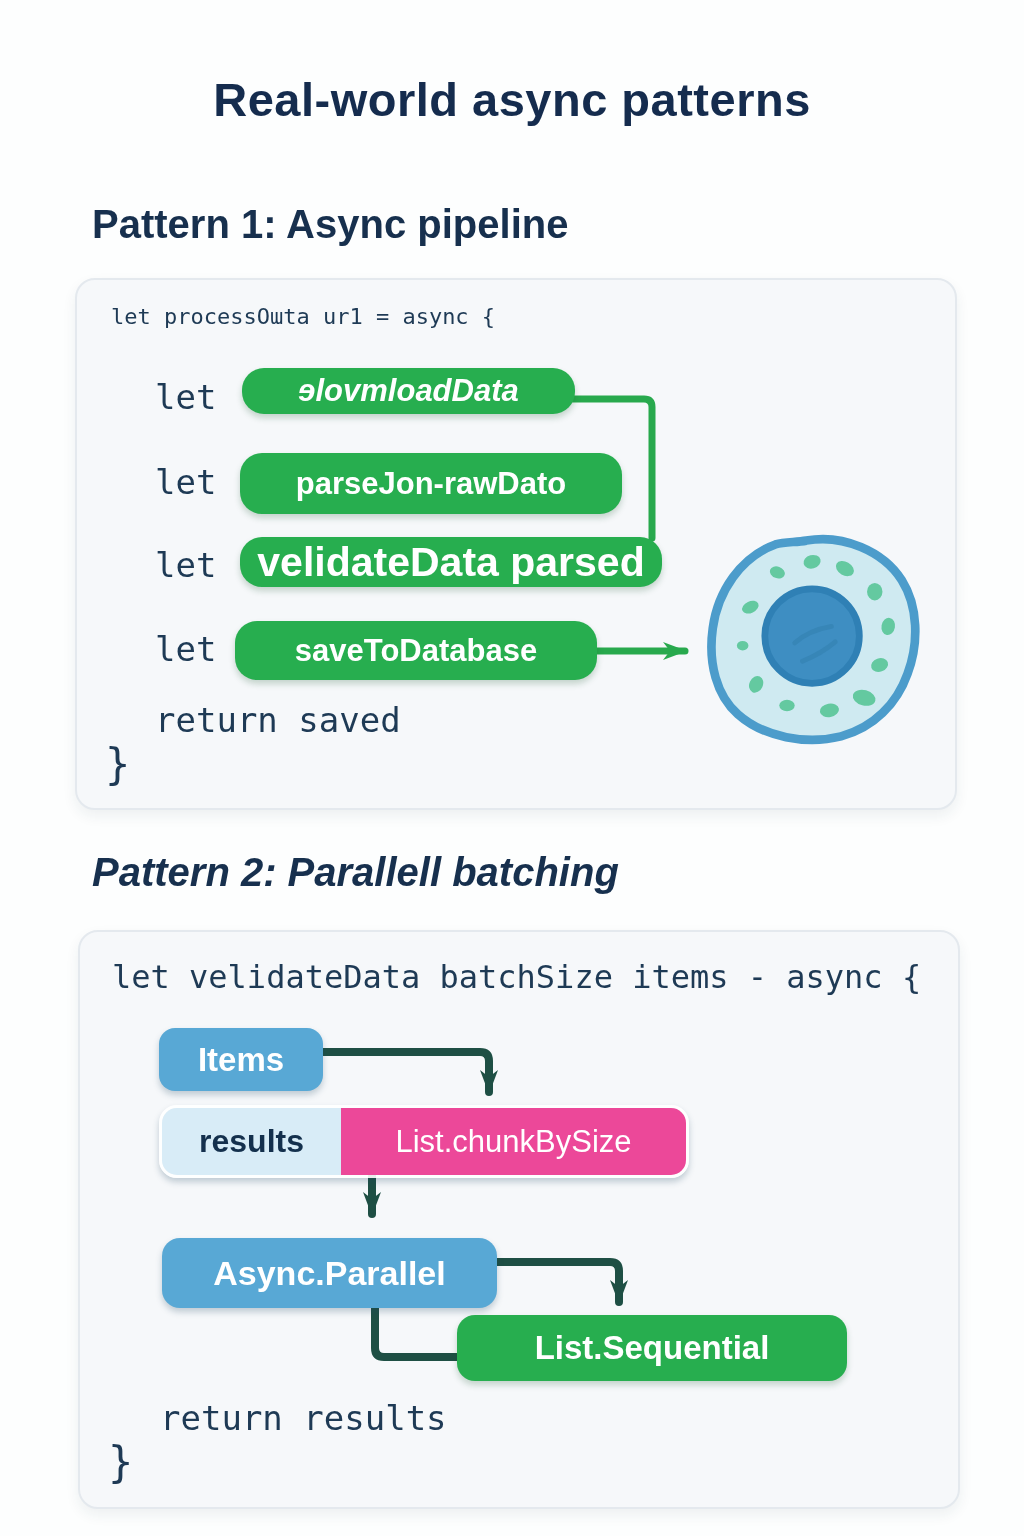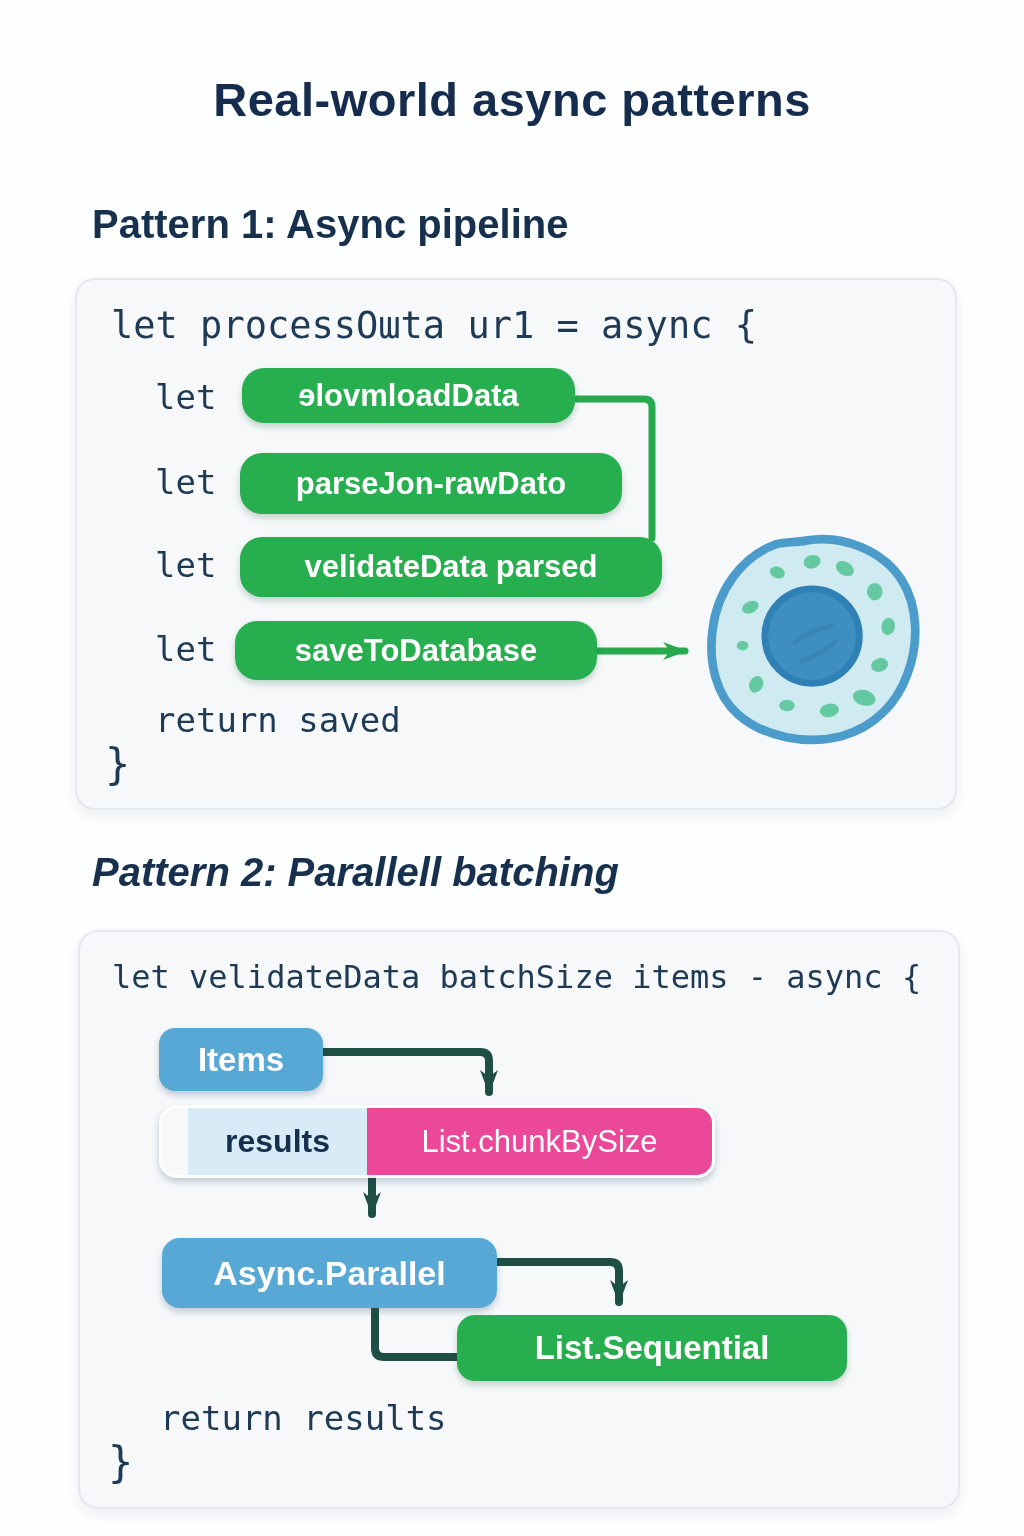--- a/index.html
+++ b/index.html
@@ -64,30 +64,30 @@
     <svg class="overlay" width="878" height="528" viewBox="0 0 878 528">
       <defs>
         <marker id="mGreen" markerUnits="userSpaceOnUse" markerWidth="26" markerHeight="24" refX="22" refY="12" orient="auto">
           <path d="M0,3 L24,12 L0,21 L7,12 Z" fill="#28a94d"></path>
         </marker>
       </defs>
       <path d="M 496 119 L 567 119 Q 575 119 575 127 L 575 258" fill="none" stroke="#28a94d" stroke-width="7" stroke-linecap="round"></path>
       <path d="M 520 371 L 608 371" fill="none" stroke="#28a94d" stroke-width="7" stroke-linecap="round" marker-end="url(#mGreen)"></path>
     </svg>
 
-    <div class="code" style="left:34px;top:24px;font-size:37px;">let processOɯta ur1 = async {</div>
+    <div class="code" style="left:34px;top:24px;font-size:22px;">let processOɯta ur1 = async {</div>
 
     <div class="code" style="left:78px;top:97px;font-size:34px;">let</div>
-    <div class="pill" style="left:165px;top:88px;width:333px;height:55px;font-size:31px;">ɘlovmloadData</div>
+    <div class="pill" style="left:165px;top:88px;width:333px;height:46px;font-size:31px;font-style:italic;">ɘlovmloadData</div>
 
     <div class="code" style="left:78px;top:182px;font-size:34px;">let</div>
     <div class="pill" style="left:163px;top:173px;width:382px;height:61px;font-size:31px;">parseJon-rawDato</div>
 
     <div class="code" style="left:78px;top:265px;font-size:34px;">let</div>
-    <div class="pill" style="left:163px;top:257px;width:422px;height:60px;font-size:31px;">velidateData parsed</div>
+    <div class="pill" style="left:163px;top:257px;width:422px;height:50px;font-size:41px;">velidateData parsed</div>
 
     <div class="code" style="left:78px;top:349px;font-size:34px;">let</div>
     <div class="pill" style="left:158px;top:341px;width:362px;height:59px;font-size:31px;">saveToDatabase</div>
 
     <div class="code" style="left:78px;top:420px;font-size:34px;">return saved</div>
     <div class="code" style="left:28px;top:460px;font-size:42px;">}</div>
 
     <svg style="position:absolute;left:629px;top:250px;" width="216" height="216" viewBox="-112 -112 224 224">
       <path d="M -8,-101 C 30,-108 72,-90 91,-60 C 108,-33 109,5 97,37
                C 86,68 62,93 28,102 C -8,111 -52,103 -79,79
@@ -126,21 +126,21 @@
       <path d="M 243 120 L 400 120 Q 409 120 409 129 L 409 160" fill="none" stroke="#1e4f44" stroke-width="8" stroke-linecap="round" marker-end="url(#mDark)"></path>
       <path d="M 292 244 L 292 282" fill="none" stroke="#1e4f44" stroke-width="8" stroke-linecap="round" marker-end="url(#mDark)"></path>
       <path d="M 417 330 L 530 330 Q 539 330 539 339 L 539 370" fill="none" stroke="#1e4f44" stroke-width="8" stroke-linecap="round" marker-end="url(#mDark)"></path>
       <path d="M 295 368 L 295 416 Q 295 425 304 425 L 377 425" fill="none" stroke="#1e4f44" stroke-width="8" stroke-linecap="round"></path>
     </svg>
 
     <div class="code" style="left:32px;top:26px;font-size:32px;">let velidateData batchSize items - async {</div>
 
     <div class="bluebox" style="left:79px;top:88px;width:164px;height:63px;font-size:33px;">Items</div>
 
-    <div class="splitbox" style="left:79px;top:173px;width:524px;height:67px;padding-left:26px;">
+    <div class="splitbox" style="left:79px;top:173px;width:524px;height:67px;">
       <div class="seg-light" style="width:179px;font-size:32px;">results</div>
       <div class="seg-blue" style="font-size:31px;">List.chunkBySize</div>
     </div>
 
     <div class="bluebox" style="left:82px;top:298px;width:335px;height:70px;font-size:34px;border-radius:18px;">Async.Parallel</div>
 
     <div class="pill" style="left:377px;top:383px;width:390px;height:66px;font-size:33px;border-radius:18px;">List.Sequential</div>
 
     <div class="code" style="left:80px;top:466px;font-size:34px;">return results</div>
     <div class="code" style="left:28px;top:506px;font-size:42px;">}</div>

